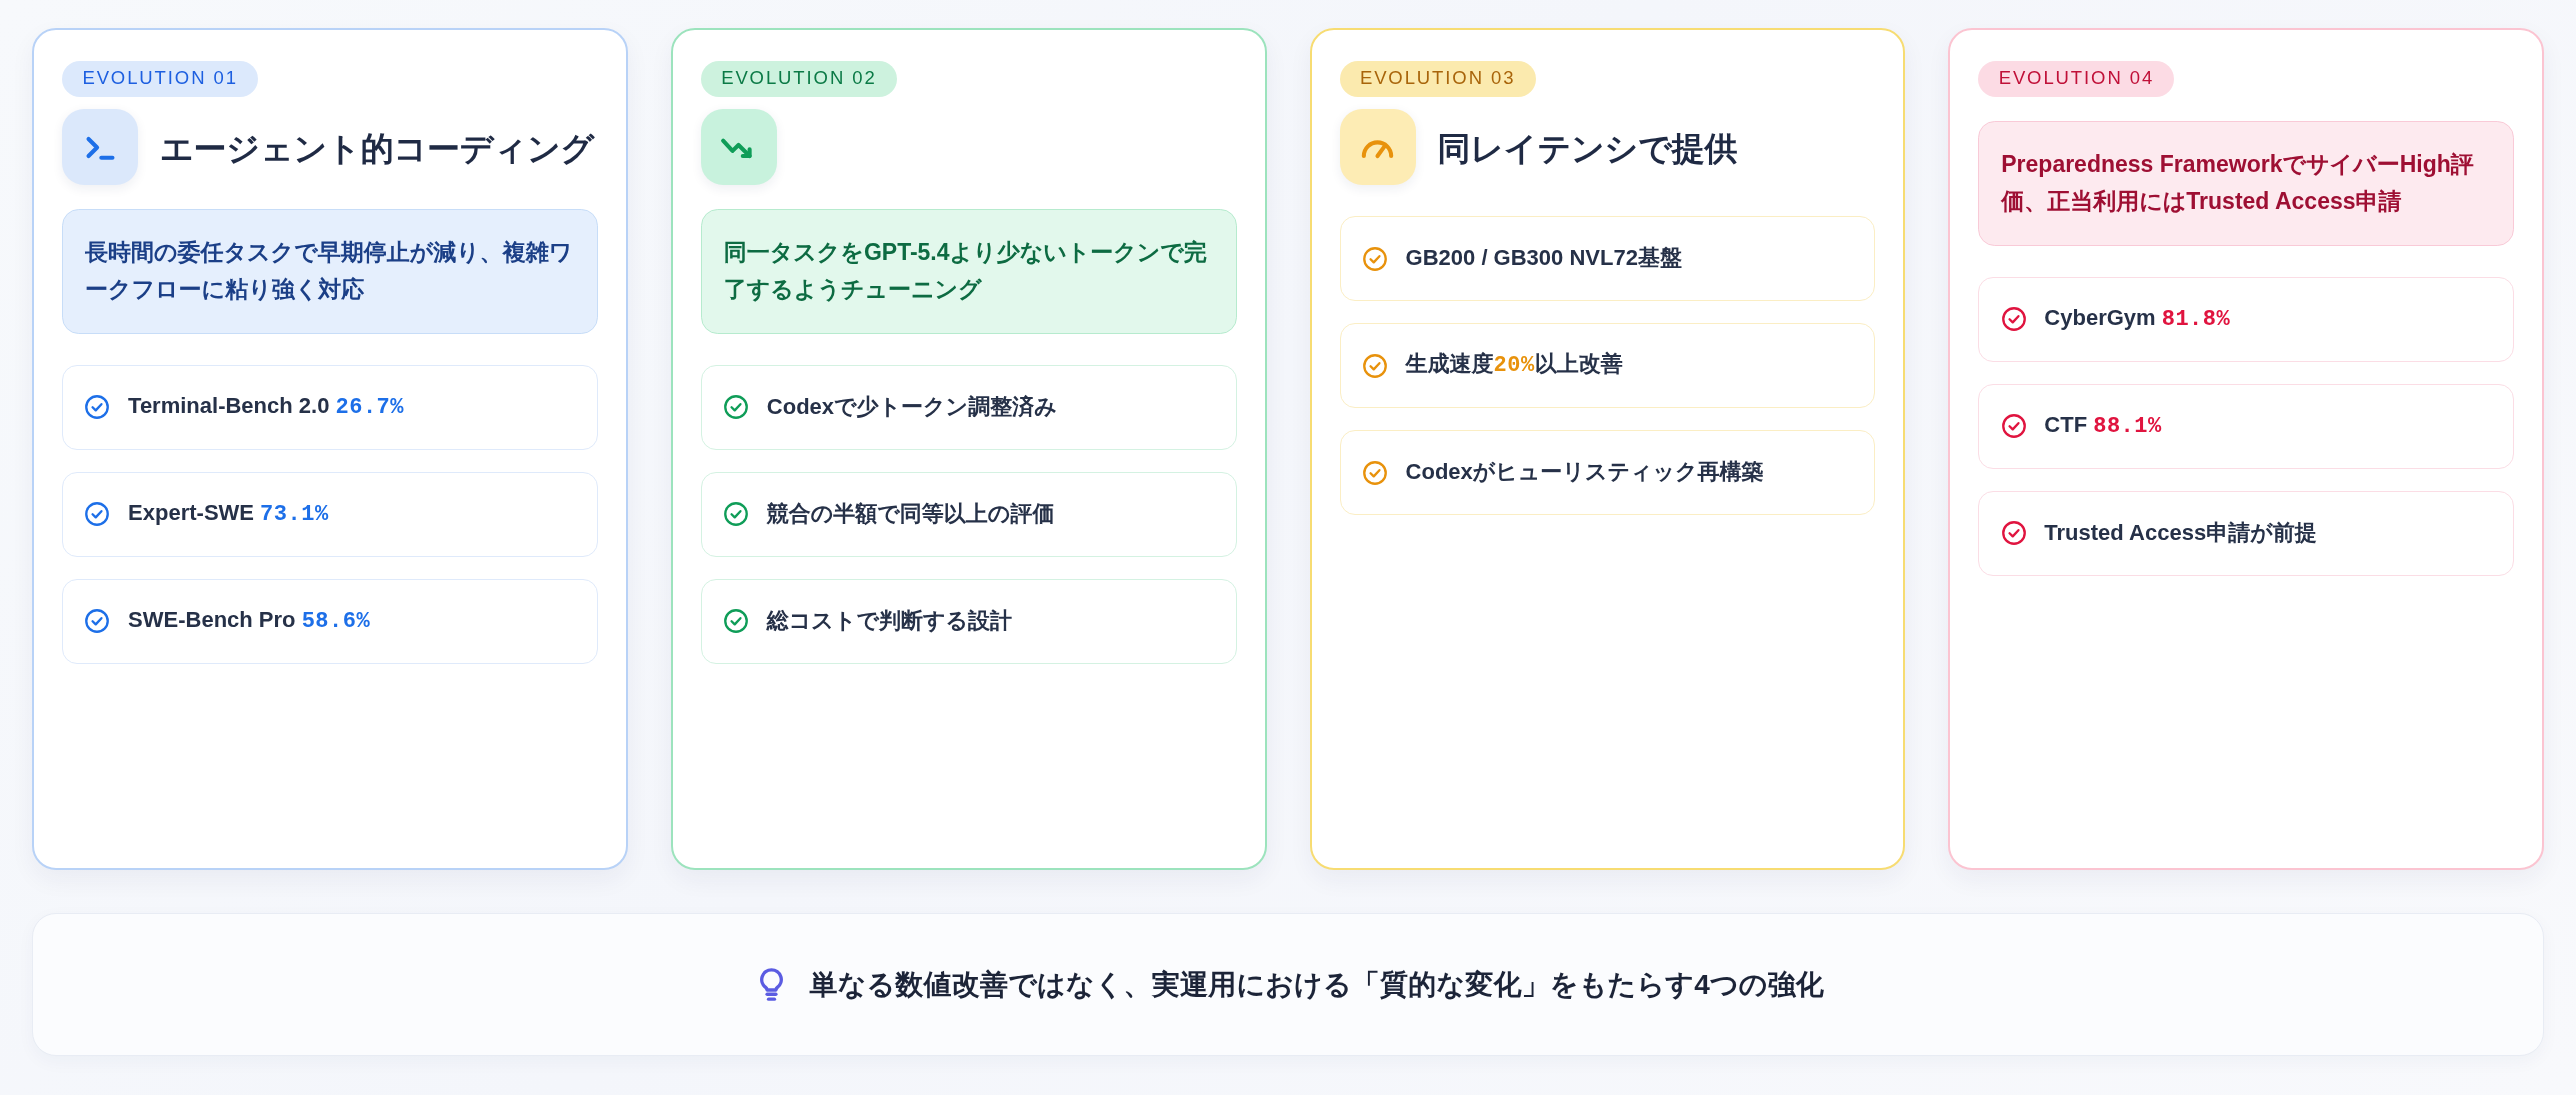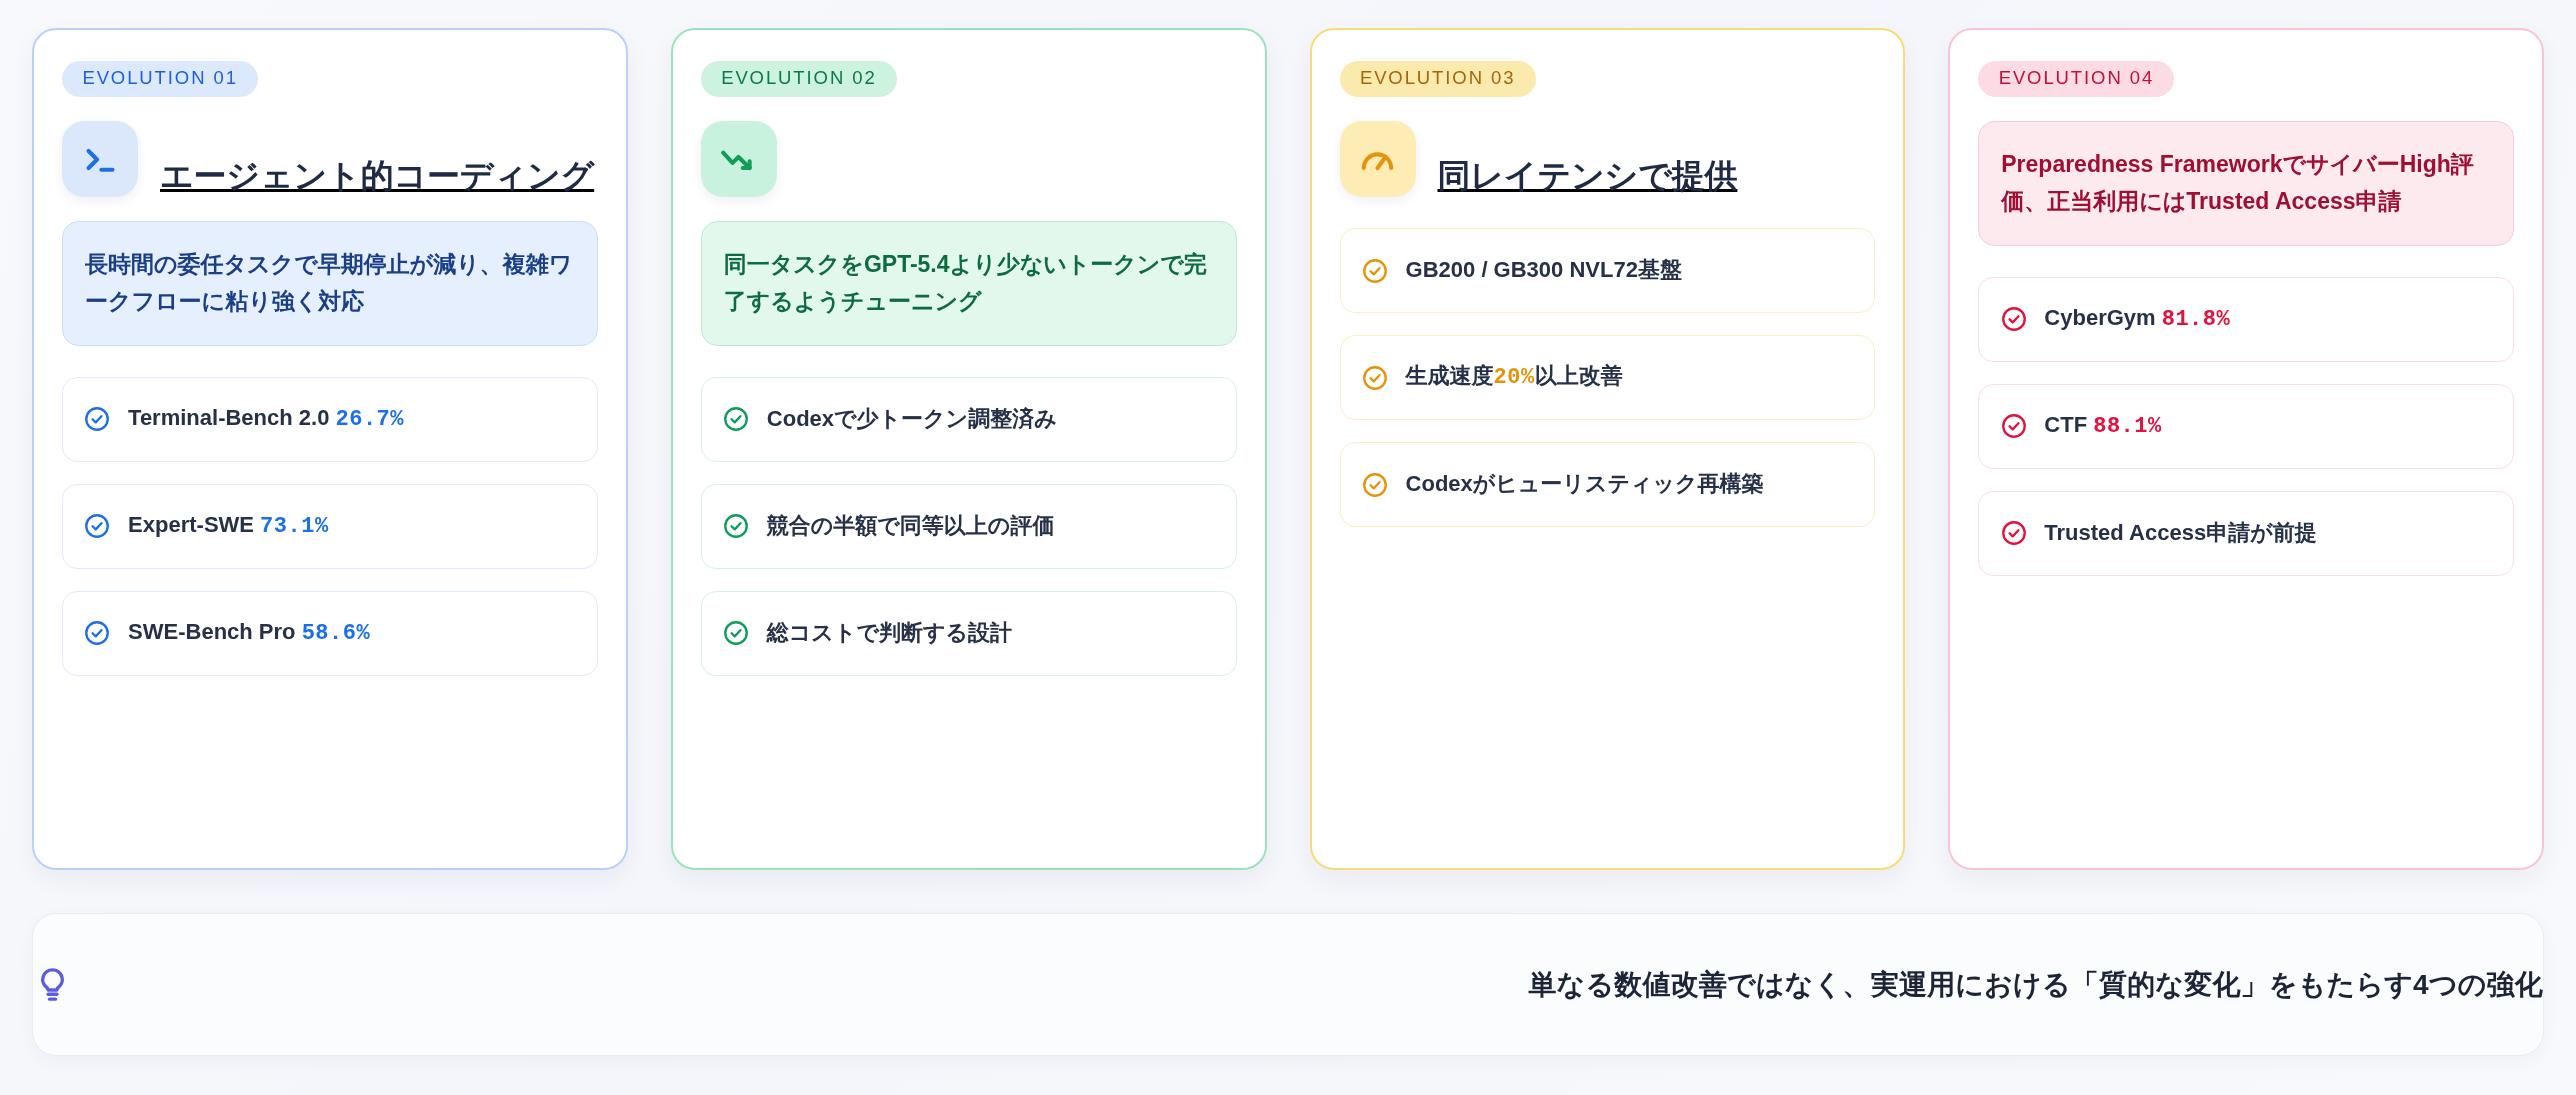--- a/index.html
+++ b/index.html
@@ -48,24 +48,23 @@
     letter-spacing: 1.9px;
     padding: 8.3px 20.4px 9.3px 20.4px;
     border-radius: 924px;
     line-height: 1;
     white-space: nowrap;
   }
 
   
   .head {
     display: flex;
-    align-items: flex-end;
+    align-items: center;
     gap: 22px;
-    margin-top: 24px;
-    text-decoration: underline;
+    margin-top: 12px;
   }
 
   .icon-tile {
     width: 76px;
     height: 76px;
     flex: 0 0 76px;
     border-radius: 22px;
     background: var(--tile-bg);
     display: flex;
     align-items: center;
@@ -136,21 +135,21 @@
 
   
   .footer {
     margin-top: 43px;
     background: #fbfcfe;
     border: 1.9px solid #e8ecf4;
     border-radius: 24px;
     height: 143px;
     display: flex;
     align-items: center;
-    justify-content: space-between;
+    justify-content: center;
     gap: 18.5px;
     box-shadow: 0 5.6px 16.7px rgba(30, 41, 90, 0.04);
   }
   .footer-icon { width: 39px; height: 39px; flex: 0 0 39px; }
   .footer-icon svg { display: block; }
   .footer-text {
     font-size: 28px;
     font-weight: bold;
     color: #1c2438;
     letter-spacing: 0.2px;

